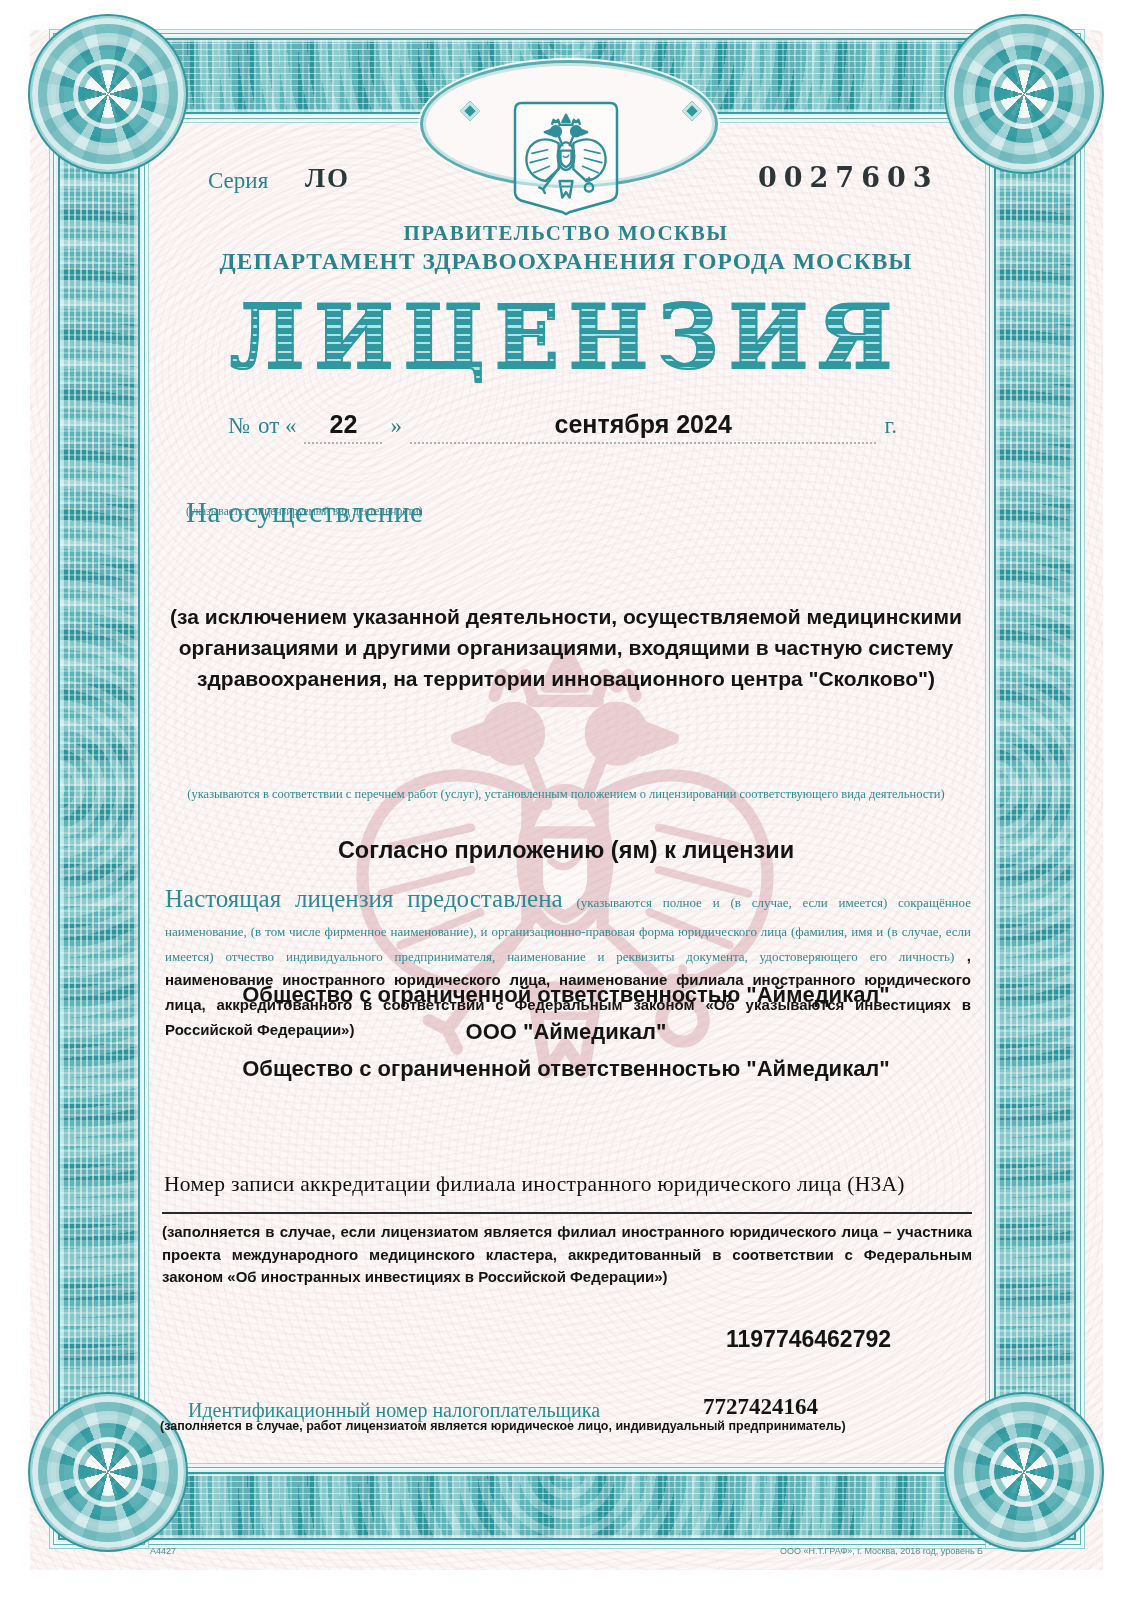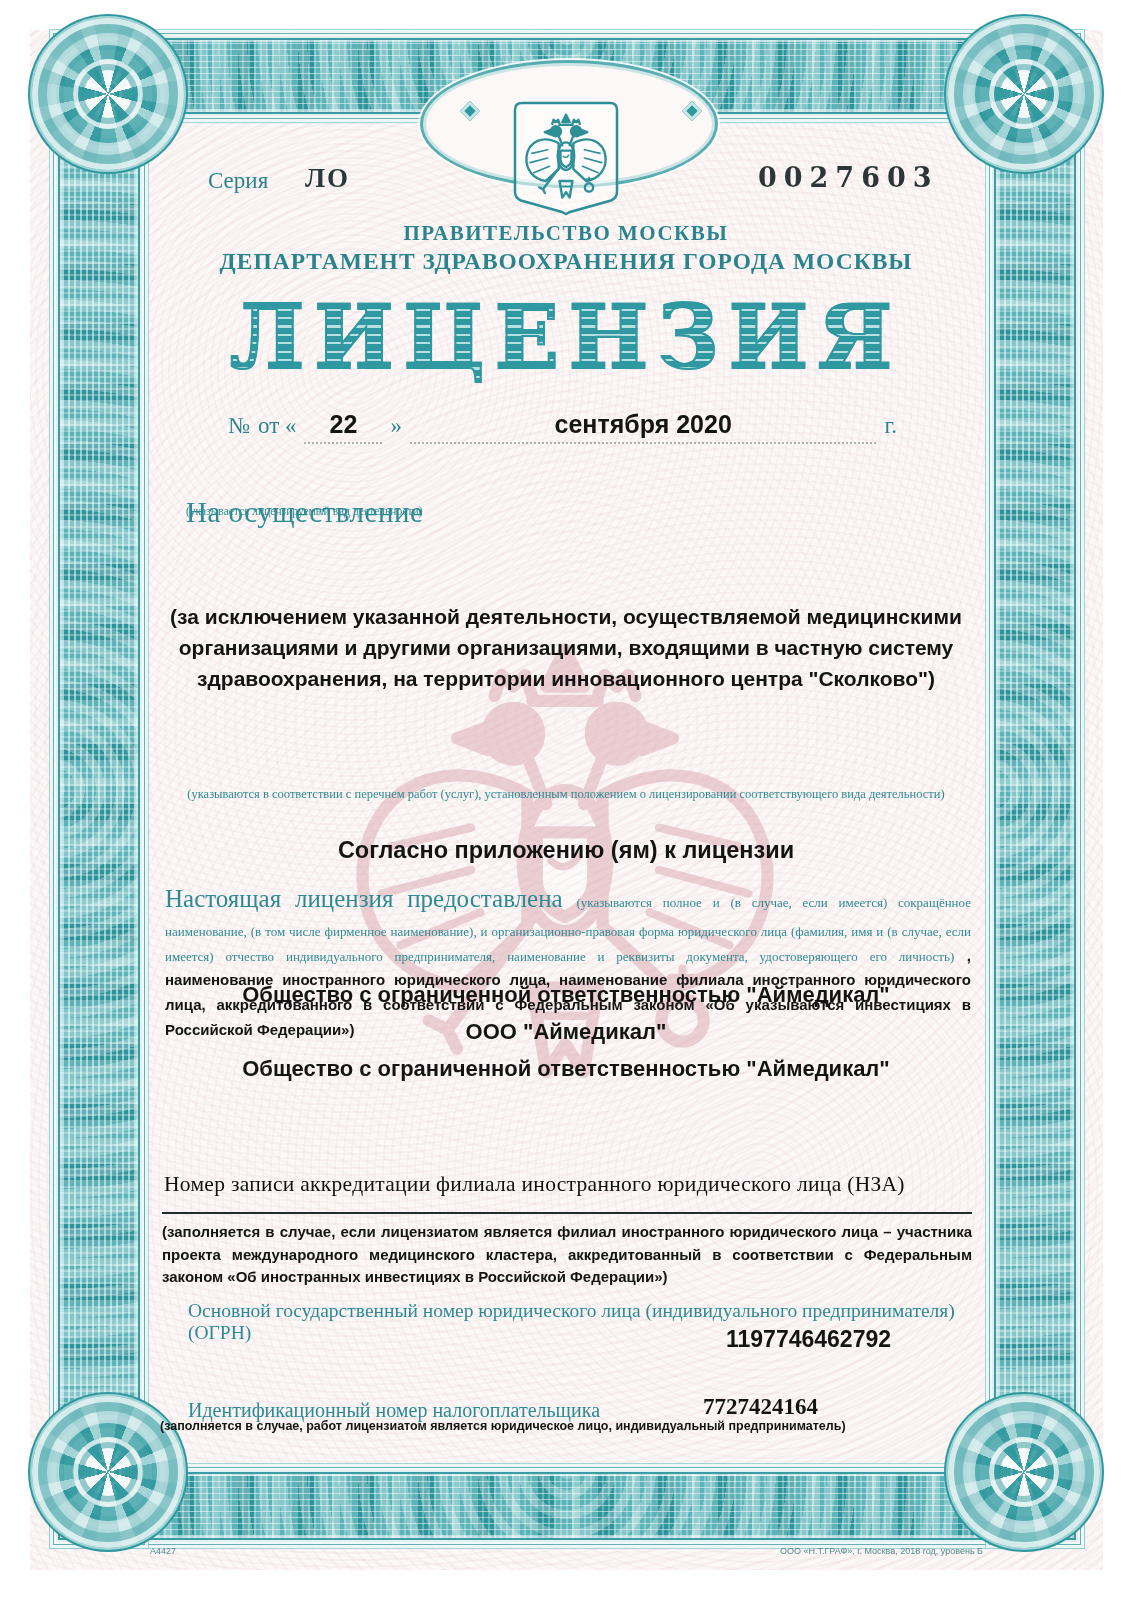--- a/index.html
+++ b/index.html
@@ -171,21 +171,21 @@
   <div class="abs form-number">0027603</div>
   <div class="abs center gov">ПРАВИТЕЛЬСТВО МОСКВЫ</div>
   <div class="abs center dept">ДЕПАРТАМЕНТ ЗДРАВООХРАНЕНИЯ ГОРОДА МОСКВЫ</div>
   <div class="abs center doc-title">ЛИЦЕНЗИЯ</div>
 
   <div class="abs num-row">
     <span class="t">№</span>
     <span class="t">от «</span>
     <span class="seg day">22</span>
     <span class="t">»</span>
-    <span class="seg my">сентября 2020</span>
+    <span class="seg my">сентября 2024</span>
     <span class="t">г.</span>
   </div>
 
   <div class="abs lead">На осуществление</div>
   <div class="abs lead-note">(указывается лицензируемый вид деятельности)</div>
   <div class="abs center exception">(за исключением указанной деятельности, осуществляемой медицинскими организациями и другими организациями, входящими в частную систему здравоохранения, на территории инновационного центра "Сколково")</div>
 
   <div class="abs center works-note">(указываются в соответствии с перечнем работ (услуг), установленным положением о лицензировании соответствующего вида деятельности)</div>
   <div class="abs center according">Согласно приложению (ям) к лицензии</div>
 
@@ -197,21 +197,20 @@
   <div class="abs center names">
     <span>Общество с ограниченной ответственностью "Аймедикал"</span>
     <span>ООО "Аймедикал"</span>
     <span>Общество с ограниченной ответственностью "Аймедикал"</span>
   </div>
 
   <div class="abs nza-label">Номер записи аккредитации филиала иностранного юридического лица (НЗА)</div>
   <div class="abs nza-hr"></div>
   <div class="abs nza-note">(заполняется в случае, если лицензиатом является филиал иностранного юридического лица – участника проекта международного медицинского кластера, аккредитованный в соответствии с Федеральным законом «Об иностранных инвестициях в Российской Федерации»)</div>
 
-  <div class="abs ogrn-label">Основной государственный номер юридического лица (индивидуального предпринимателя) (ОГРН)</div>
   <div class="abs ogrn-value">1197746462792</div>
   <div class="abs inn-label">Идентификационный номер налогоплательщика</div>
   <div class="abs inn-value">7727424164</div>
   <div class="abs inn-note">(заполняется в случае, работ лицензиатом является юридическое лицо, индивидуальный предприниматель)</div>
 
   <div class="abs micro l">А4427</div>
   <div class="abs micro r">ООО «Н.Т.ГРАФ», г. Москва, 2018 год, уровень Б</div>
 
 </div>
 

